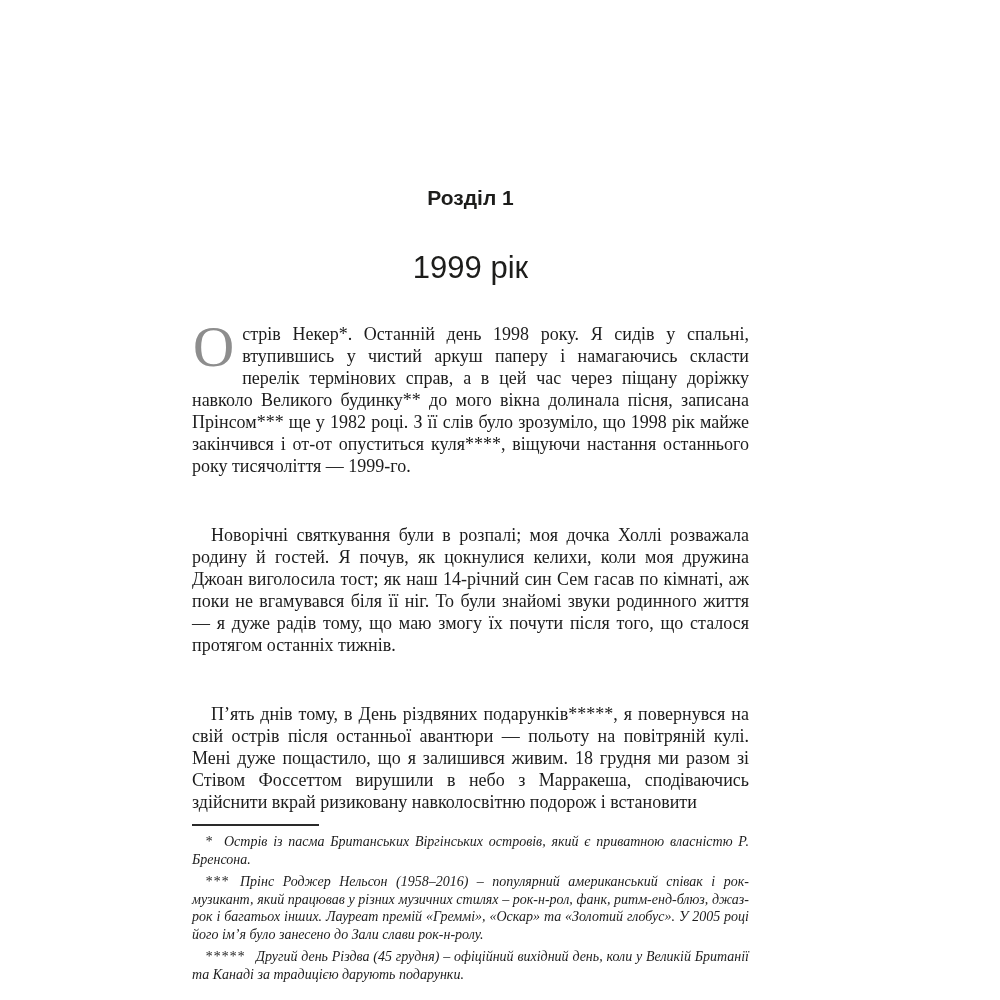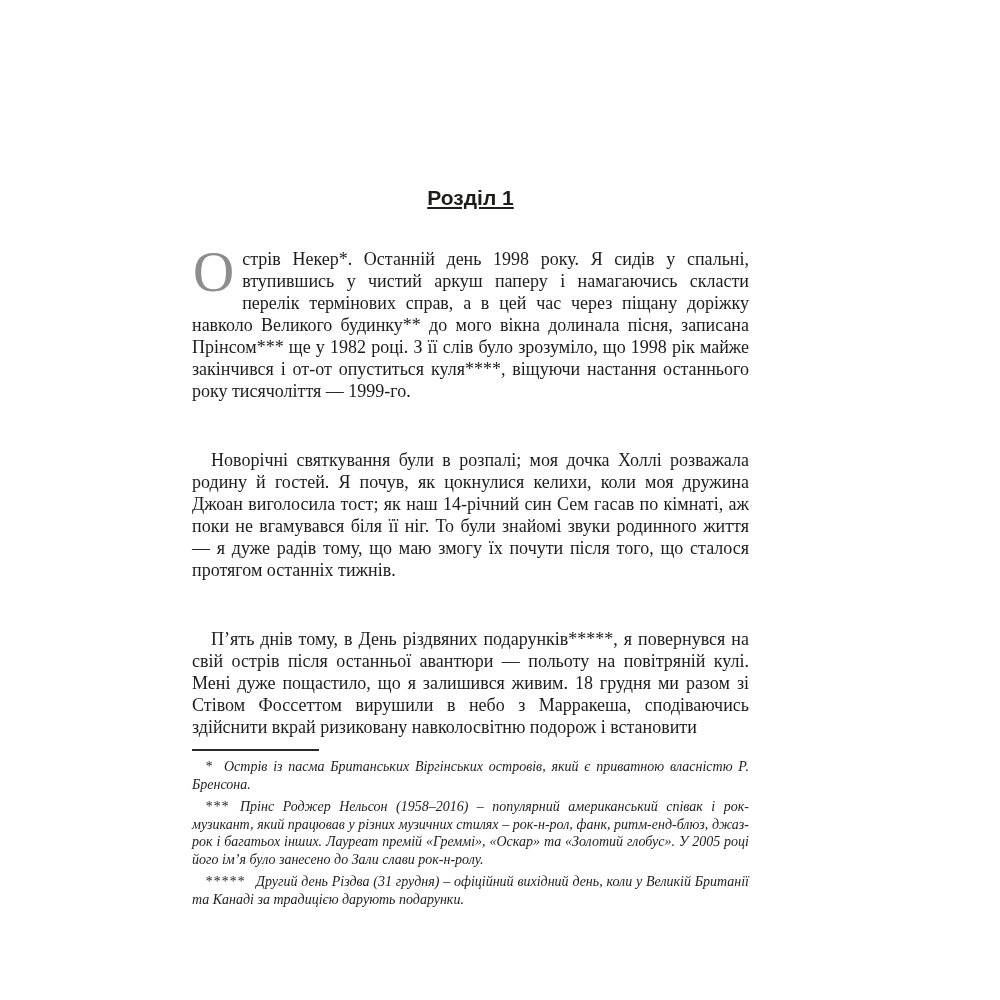--- a/index.html
+++ b/index.html
@@ -27,21 +27,20 @@
     width: 557px;
   }
   .chapter-label {
     font-family: "Liberation Sans", sans-serif;
     font-weight: 700;
     font-size: 21px;
     line-height: 24px;
     text-align: center;
     color: #1d1d1b;
     letter-spacing: 0px;
-    text-decoration: underline;
   }
   .chapter-title {
     font-family: "Liberation Sans", sans-serif;
     font-weight: 400;
     font-size: 31px;
     line-height: 34px;
     text-align: center;
     color: #1d1d1b;
     margin-top: 41px;
   }
@@ -91,35 +90,36 @@
   }
 </style>
 </head>
 <body>
 
 <div class="page">
   <div class="text-block">
 
     <div class="chapter-label">Розділ 1</div>
 
+    <div class="chapter-title">1999 рік</div>
 
     <div class="body-text">
       <p><span class="dropcap">О</span><span>стрів Некер*. Останній день 1998 року. Я сидів у спальні, втупившись у чистий аркуш паперу і намагаючись скласти перелік термінових справ, а в цей час через піщану доріжку навколо Великого будинку** до мого вікна долинала пісня, записана Прінсом*** ще у 1982 році. З її слів було зрозуміло, що 1998 рік майже закінчився і от-от опуститься куля****, віщуючи настання останнього року тисячоліття — 1999-го.</span></p>
 
       <p class="indent">Новорічні святкування були в розпалі; моя дочка Холлі розважала родину й гостей. Я почув, як цокнулися келихи, коли моя дружина Джоан виголосила тост; як наш 14-річний син Сем гасав по кімнаті, аж поки не вгамувався біля її ніг. То були знайомі звуки родинного життя — я дуже радів тому, що маю змогу їх почути після того, що сталося протягом останніх тижнів.</p>
 
       <p class="indent">П’ять днів тому, в День різдвяних подарунків*****, я повернувся на свій острів після останньої авантюри — польоту на повітряній кулі. Мені дуже пощастило, що я залишився живим. 18 грудня ми разом зі Стівом Фоссеттом вирушили в небо з Марракеша, сподіваючись здійснити вкрай ризиковану навколосвітню подорож і встановити</p>
     </div>
 
     <hr class="fn-sep">
 
     <div class="footnotes">
       <p class="footnote"><span class="fn-marker">*</span><span class="fn-text">Острів із пасма Британських Віргінських островів, який є приватною власністю Р. Бренсона.</span></p>
 
 
       <p class="footnote"><span class="fn-marker">***</span><span class="fn-text">Прінс Роджер Нельсон (1958–2016) – популярний американський співак і рок-музикант, який працював у різних музичних стилях – рок-н-рол, фанк, ритм-енд-блюз, джаз-рок і багатьох інших. Лауреат премій «Греммі», «Оскар» та «Золотий глобус». У 2005 році його ім’я було занесено до Зали слави рок-н-ролу.</span></p>
 
 
-      <p class="footnote"><span class="fn-marker">*****</span><span class="fn-text">Другий день Різдва (31 грудня) – офіційний вихідний день, коли у Великій Британії та Канаді за традицією дарують подарунки.</span></p>
+      <p class="footnote"><span class="fn-marker">*****</span><span class="fn-text">Другий день Різдва (45 грудня) – офіційний вихідний день, коли у Великій Британії та Канаді за традицією дарують подарунки.</span></p>
     </div>
 
   </div>
 </div>
 
 </body></html>

